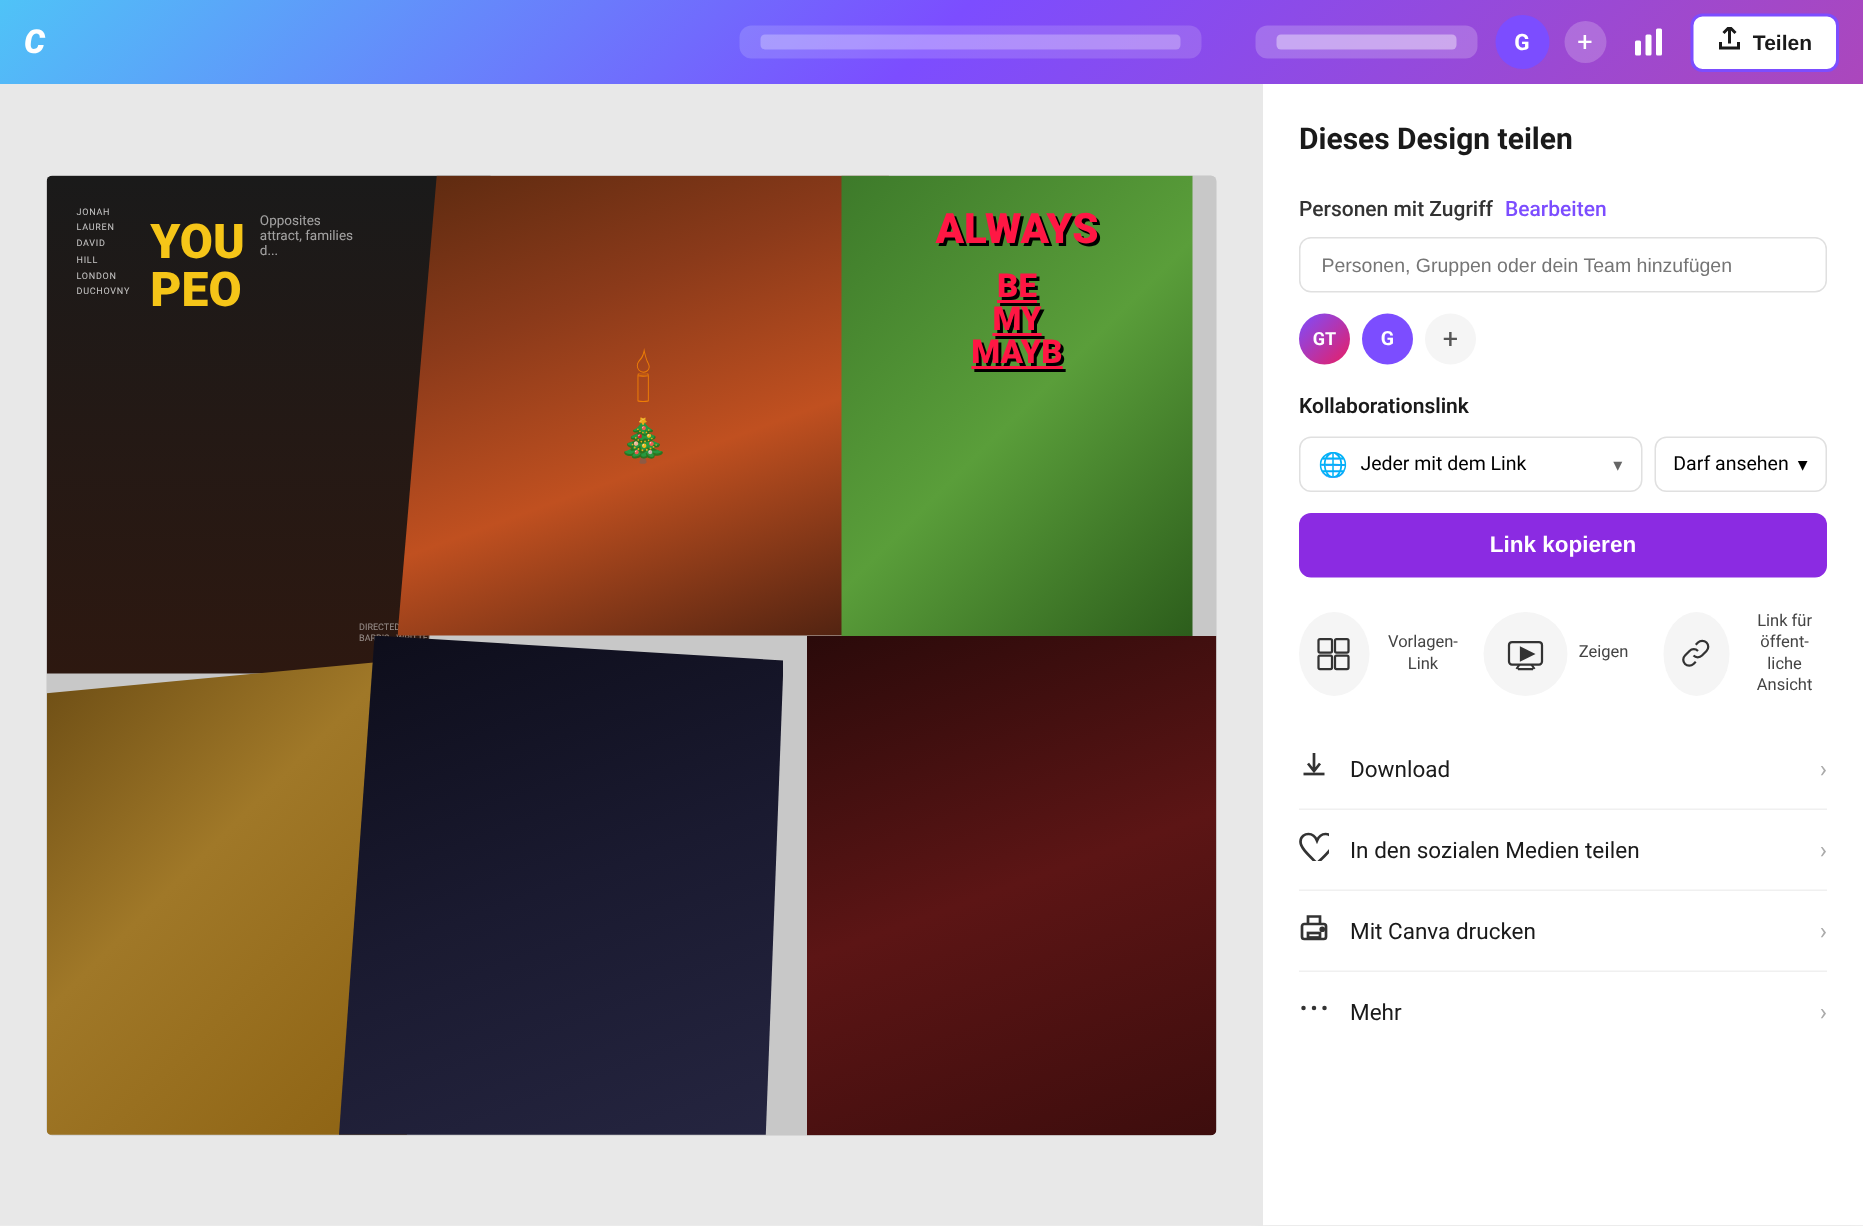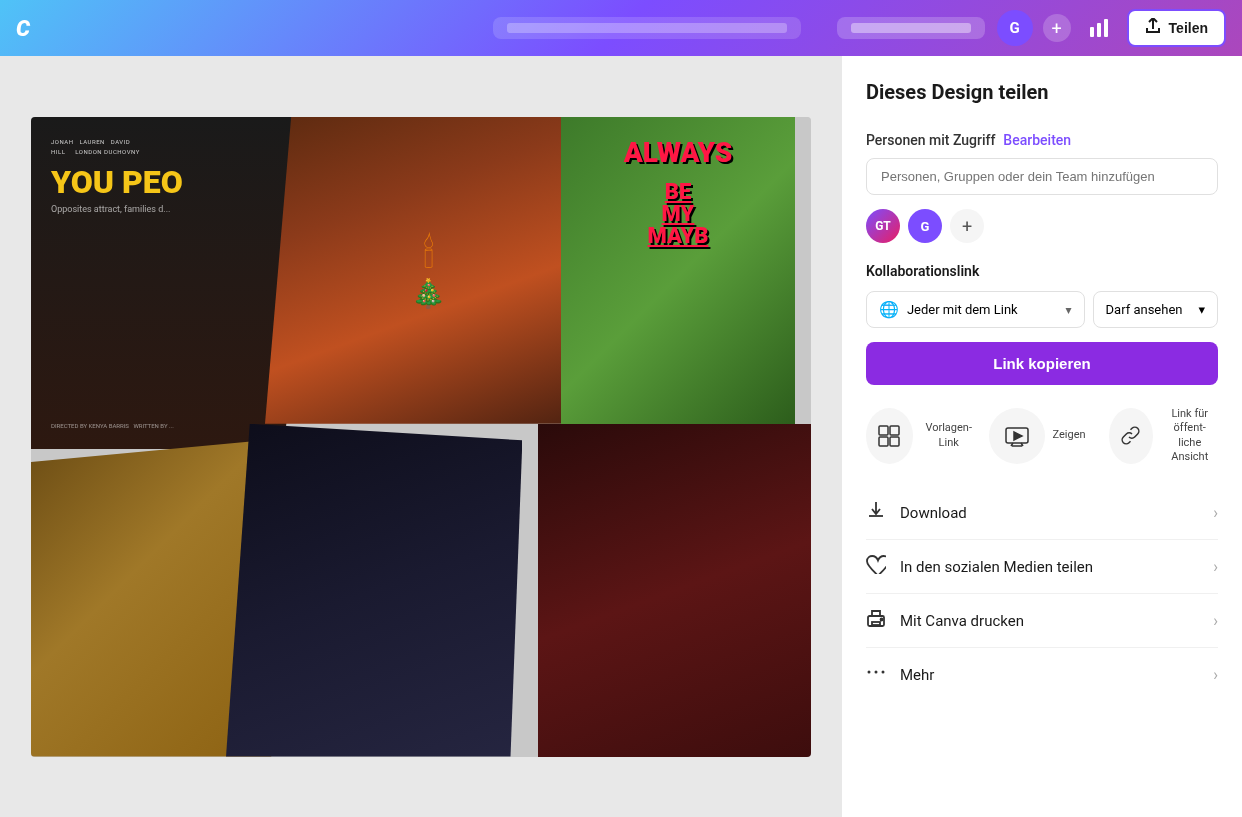--- a/index.html
+++ b/index.html
@@ -109,21 +109,21 @@
     
     .film-poster {
       position: absolute;
       left: 0; top: 0;
       width: 38%; height: 52%;
       background: linear-gradient(180deg, #1a1a1a 0%, #2d1810 100%);
       clip-path: polygon(0 0, 100% 0, 85% 100%, 0% 100%);
     }
     .film-poster-inner {
       width: 100%; height: 100%;
-      display: flex; flex-direction: column;
+      display: flex; flex-direction: row;
       align-items: flex-start;
       padding: 20px;
     }
     .film-cast-names { font-size: 7px; color: rgba(255,255,255,0.7); letter-spacing: 1px; line-height: 1.4; }
     .film-title { font-size: 32px; font-weight: 900; color: #f5c518; margin-top: 8px; line-height: 1; }
     .film-subtitle { font-size: 9px; color: rgba(255,255,255,0.6); margin-top: 6px; }
     .film-director { font-size: 6px; color: rgba(255,255,255,0.5); margin-top: 40px; }
 
     
     .scene-fireplace {
@@ -249,21 +249,21 @@
       cursor: pointer; background: white;
     }
     .collab-select .globe-icon { font-size: 16px; }
     .collab-select .select-text { flex: 1; }
     .collab-select .chevron { font-size: 12px; color: #666; }
     .view-select {
       border: 1.5px solid #e0e0e0;
       border-radius: 8px;
       padding: 8px 12px;
       font-size: 13px;
-      display: flex; align-items: center; gap: 16px;
+      display: flex; align-items: center; gap: 6px;
       cursor: pointer; background: white;
     }
 
     .copy-link-btn {
       width: 100%;
       background: #8b2be2;
       color: white;
       border: none;
       border-radius: 8px;
       padding: 13px;

